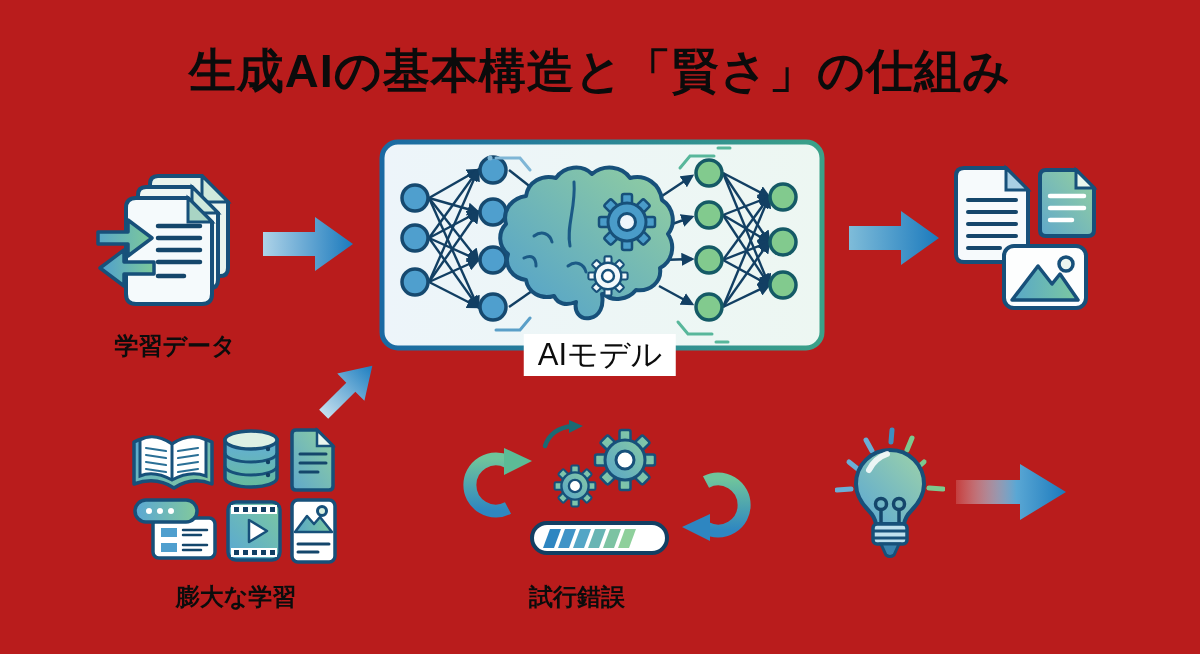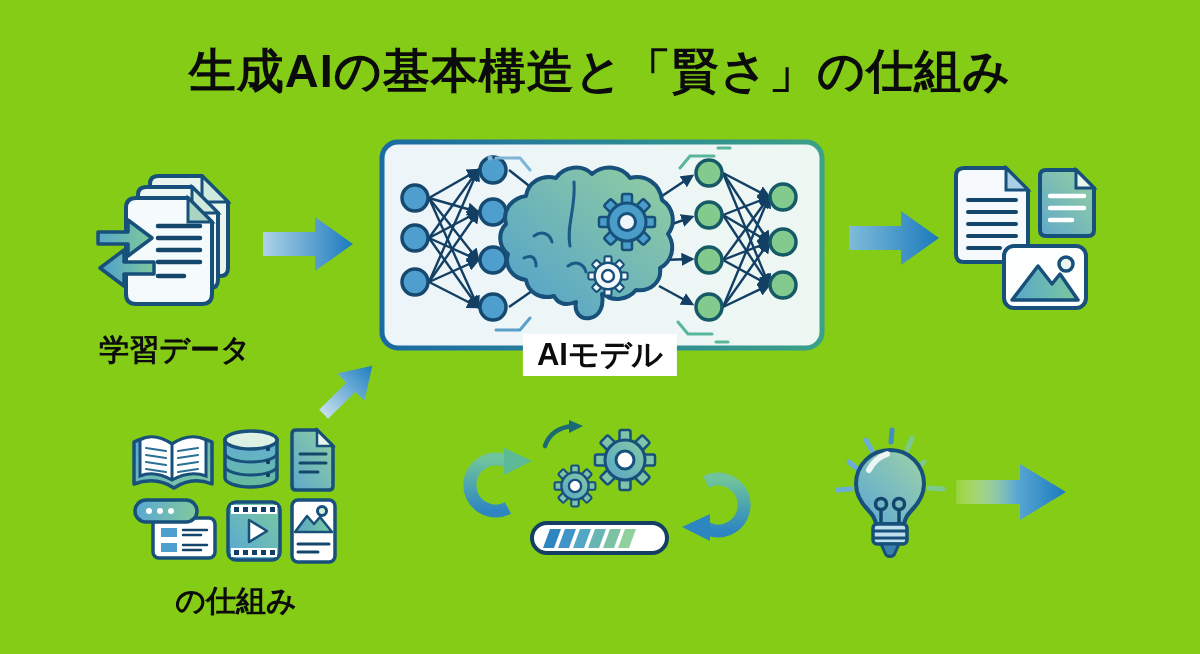--- a/index.html
+++ b/index.html
@@ -1,23 +1,23 @@
 <!DOCTYPE html>
 <html><head>
 <meta charset="utf-8">
 <style>
   html,body{margin:0;padding:0;background:#fff;}
-  #canvas{position:relative;width:1200px;height:654px;background:#84cc16;overflow:hidden;
+  #canvas{position:relative;width:1200px;height:654px;background:#b91c1c;overflow:hidden;
           font-family:"Liberation Sans","DejaVu Sans",sans-serif;}
   .abs{position:absolute;}
   .title{left:0;top:40;width:1200px;text-align:center;font-size:47px;font-weight:700;
          color:#0b0b0b;letter-spacing:1px;top:40px;}
-  .lbl{width:280px;text-align:center;font-size:30px;font-weight:700;color:#0c0c0c;}
+  .lbl{width:280px;text-align:center;font-size:24px;font-weight:700;color:#0c0c0c;}
   .ai-lbl{left:600px;top:334px;transform:translateX(-50%);background:#ffffff;
-          padding:0 14px;font-size:31px;font-weight:700;color:#0c0c0c;white-space:nowrap;}
+          padding:0 14px;font-size:31px;font-weight:400;color:#0c0c0c;white-space:nowrap;}
   svg{display:block;}
 </style>
 </head>
 <body>
 
 <div id="canvas">
 
   <div class="abs title">生成AIの基本構造と「賢さ」の仕組み</div>
 
   <svg class="abs" style="left:96px;top:174px" width="145" height="132" viewBox="0 0 145 132">
@@ -336,21 +336,21 @@
     <g>
       <rect x="164" y="76" width="43" height="62" rx="6" fill="#ffffff" stroke="#17507a" stroke-width="3.5"></rect>
       <circle cx="194" cy="87" r="4.5" fill="#d8efe0" stroke="#17507a" stroke-width="3"></circle>
       <path d="M167,108 L179,92 L186,100 L192,93 L204,108 Z" fill="url(#im2)" stroke="#17507a" stroke-width="2.5" stroke-linejoin="round"></path>
       <g stroke="#14466b" stroke-width="3" stroke-linecap="round">
         <line x1="170" y1="120" x2="201" y2="120"></line>
           <line x1="170" y1="128" x2="190" y2="128"></line>
       </g>
     </g>
   </svg>
-  <div class="abs lbl" style="left:96px;top:581px">の仕組み</div>
+  <div class="abs lbl" style="left:96px;top:581px">膨大な学習</div>
 
   <svg class="abs" style="left:312px;top:354px" width="72" height="72" viewBox="0 0 72 72">
     <defs>
         <linearGradient id="adg" x1="0" y1="0" x2="1" y2="0">
       <stop offset="0" stop-color="#c4dfee"></stop>
           <stop offset="1" stop-color="#1d7ec0"></stop>
     </linearGradient>
       </defs>
     <polygon points="0,20 48,20 48,4 86,28 48,52 48,36 0,36" fill="url(#adg)" transform="translate(36,36) rotate(-45) scale(0.8) translate(-43,-28)"></polygon>
   </svg>
@@ -409,20 +409,21 @@
     <g>
       <rect x="77" y="103" width="135" height="30" rx="15" fill="#ffffff" stroke="#123f63" stroke-width="4"></rect>
       <path d="M88,128 L95,109 L106,109 L99,128 Z" fill="#2e86c1"></path>
       <path d="M103,128 L110,109 L121,109 L114,128 Z" fill="#4094c7"></path>
       <path d="M118,128 L125,109 L136,109 L129,128 Z" fill="#54a6c6"></path>
       <path d="M133,128 L140,109 L151,109 L144,128 Z" fill="#68b5b4"></path>
       <path d="M148,128 L155,109 L166,109 L159,128 Z" fill="#7cc3a3"></path>
       <path d="M163,128 L170,109 L181,109 L174,128 Z" fill="#8fd09c"></path>
     </g>
   </svg>
+  <div class="abs lbl" style="left:437px;top:581px">試行錯誤</div>
 
   <svg class="abs" style="left:835px;top:424px" width="110" height="142" viewBox="0 0 110 142">
     <defs>
       <linearGradient id="blbG" x1="1" y1="0" x2="0" y2="1">
         <stop offset="0" stop-color="#9ed3a8"></stop>
           <stop offset="1" stop-color="#5aa7d4"></stop>
       </linearGradient>
     </defs>
     <g stroke-width="5" stroke-linecap="round">
       <line x1="2" y1="66" x2="16" y2="65" stroke="#6aaed6"></line>

